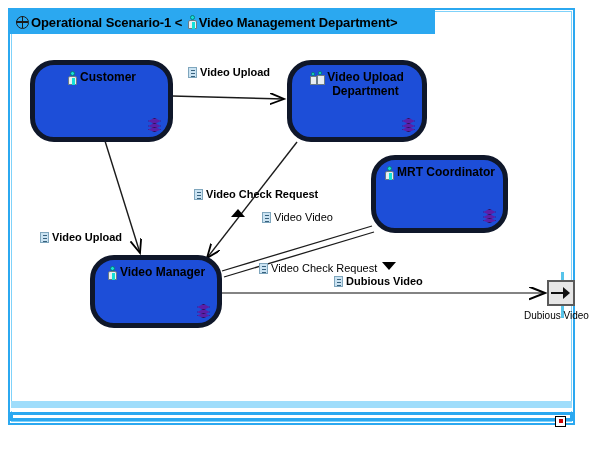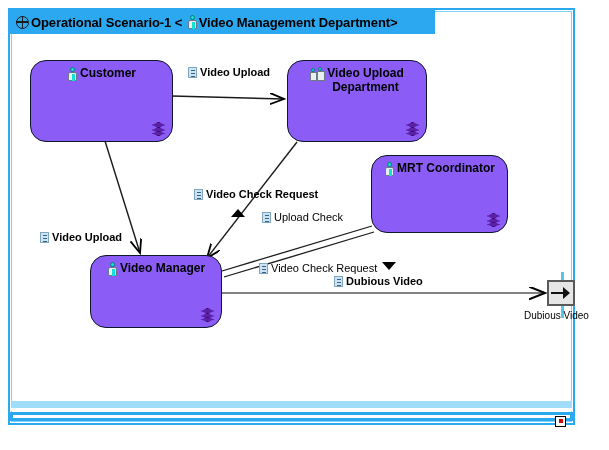--- a/index.html
+++ b/index.html
@@ -25,21 +25,21 @@
 
   
   .resize-handle{position:absolute;left:555px;top:416px;width:11px;height:11px;
     background:#ffffff;border:1px solid #000000;box-sizing:border-box;}
   .resize-handle i{display:block;width:4px;height:4px;background:#CC0000;margin:2px 0 0 3px;}
 
   
   .dept-line{position:absolute;left:561px;top:272px;width:3px;height:46px;background:#57C4EA;}
 
   
-  .node{position:absolute;background:#8b5cf6;border:1px solid #0f172a;border-radius:16px;
+  .node{position:absolute;background:#1d4ed8;border:5px solid #0f172a;border-radius:24px;
     box-sizing:border-box;}
   .node .hdr{display:flex;align-items:flex-start;justify-content:center;gap:2px;
     padding-top:5px;}
   .node .nm{font-size:12px;font-weight:bold;color:#000000;line-height:14px;text-align:center;}
   .node .corner{position:absolute;right:6px;bottom:5px;width:15px;height:14px;}
 
   
   .actor-ico{width:11px;height:14px;position:relative;flex:0 0 auto;margin-top:1px;}
   .actor-ico .head{position:absolute;left:3px;top:0;width:5px;height:5px;border-radius:50%;
     background:#14E0D8;border:1px solid #0a7a76;box-sizing:border-box;}
@@ -200,21 +200,21 @@
     <span>Video Upload</span>
   </div>
 
   <div class="elabel" style="left:194px;top:188px;">
     <span class="item-ico"></span>
     <span>Video Check Request</span>
   </div>
 
   <div class="elabel reg" style="left:262px;top:211px;">
     <span class="item-ico"></span>
-    <span>Upload Check</span>
+    <span>Video Video</span>
   </div>
 
   <div class="elabel reg" style="left:259px;top:262px;">
     <span class="item-ico"></span>
     <span>Video Check Request</span>
   </div>
 
   <div class="elabel" style="left:334px;top:275px;">
     <span class="item-ico"></span>
     <span>Dubious Video</span>

